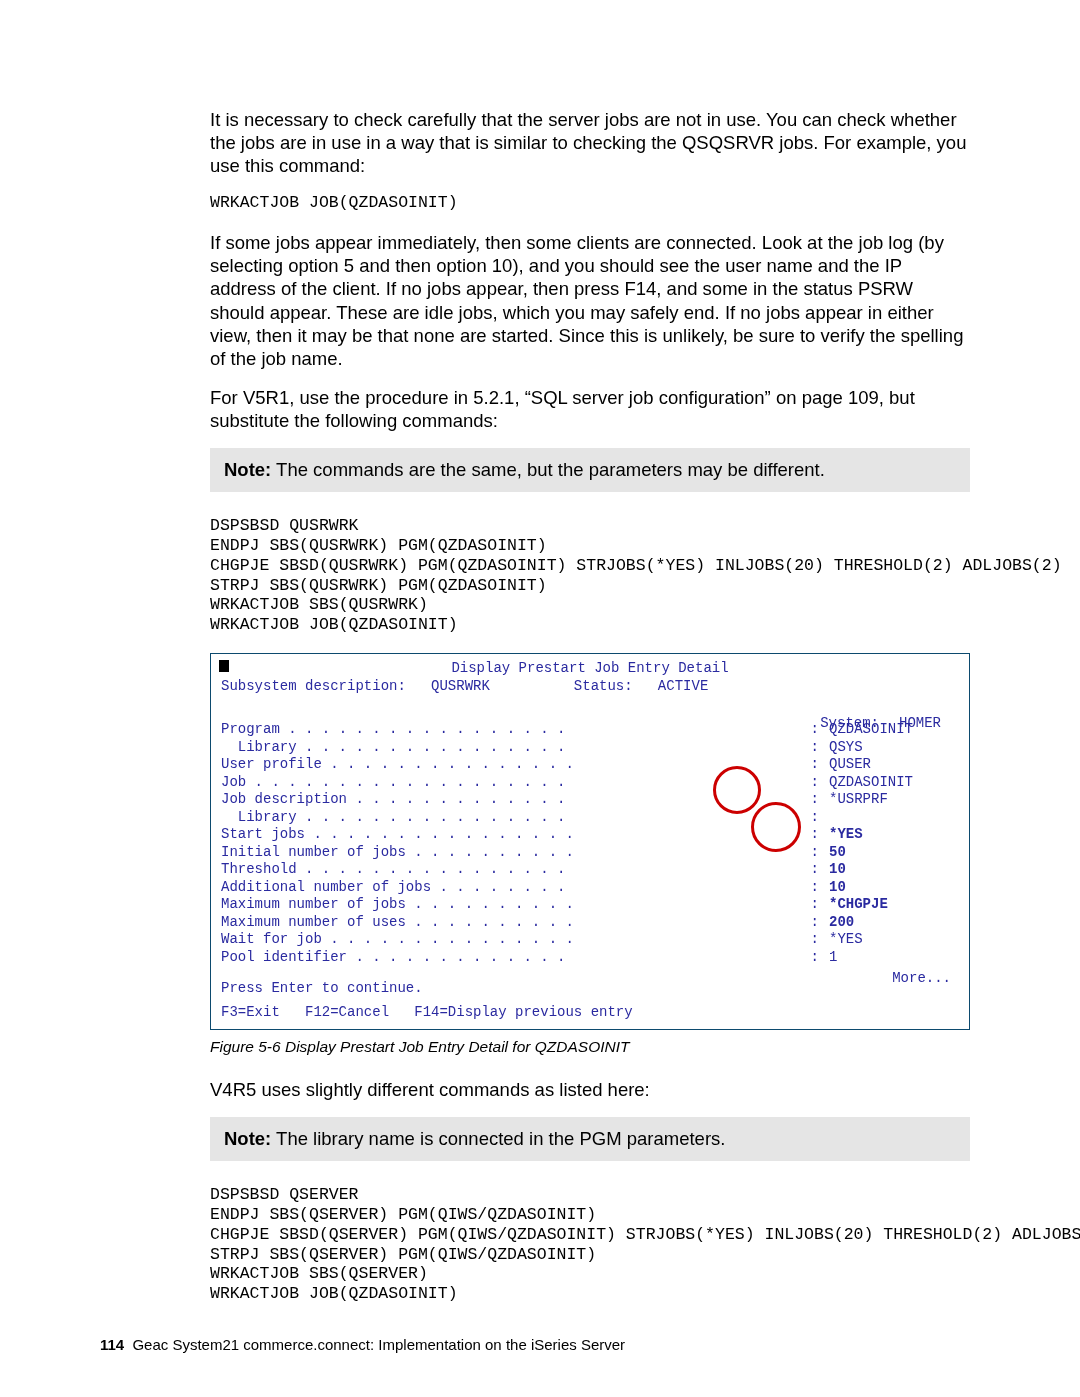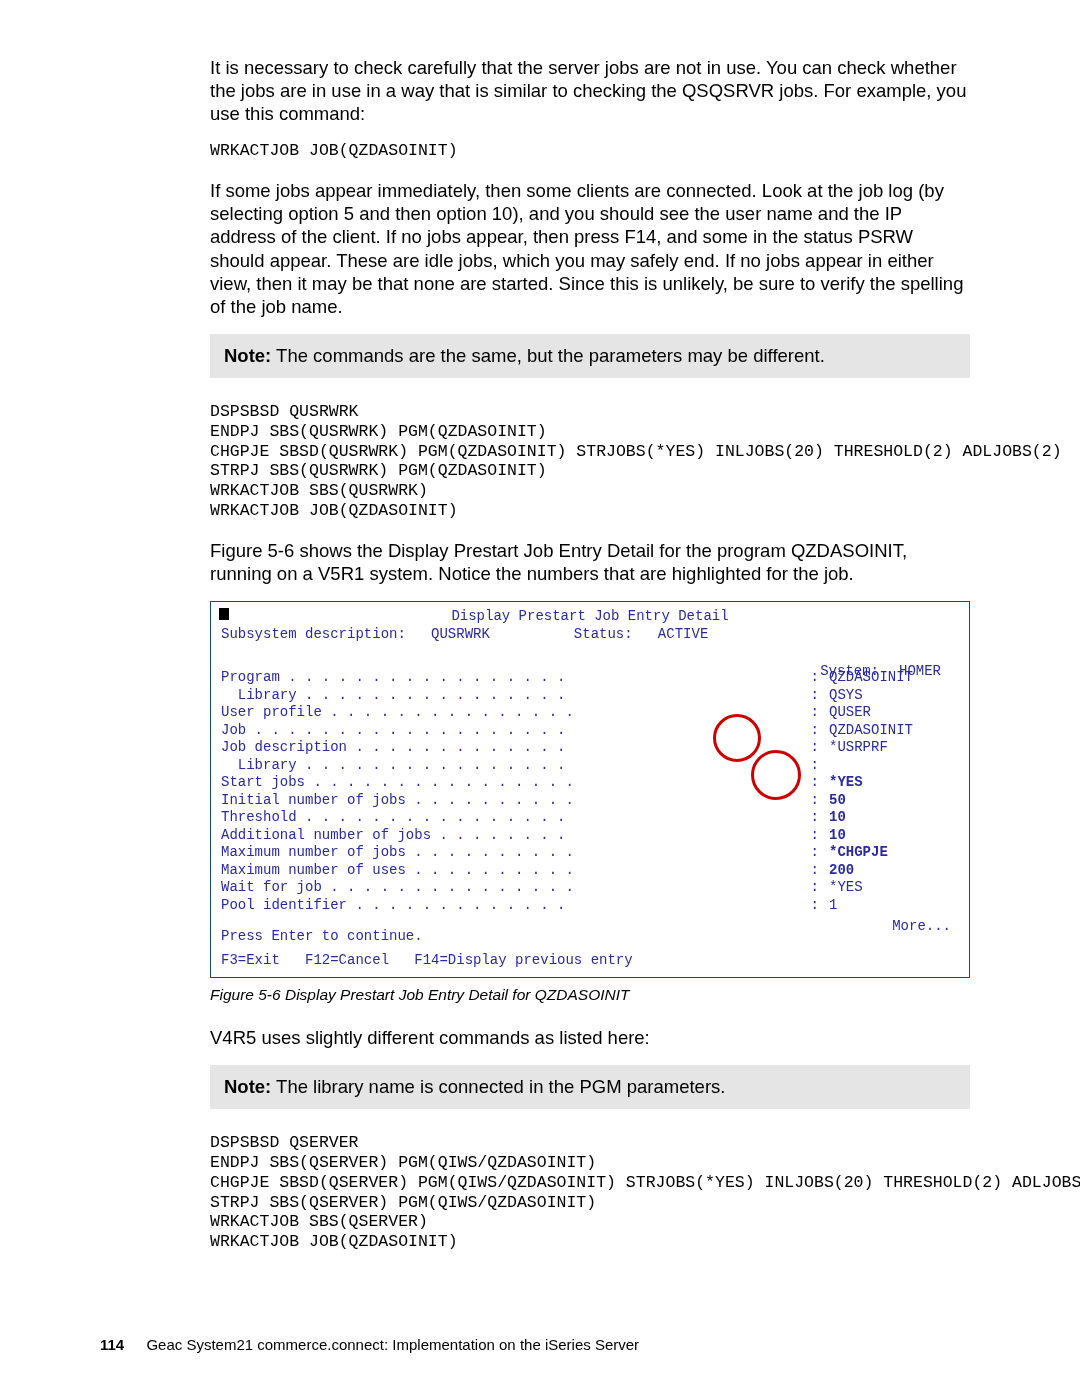--- a/index.html
+++ b/index.html
@@ -10,21 +10,21 @@
     background: #fff;
     font-family: Arial, Helvetica, sans-serif;
     color: #000;
     position: relative;
   }
   .page {
     position: relative;
     width: 1080px;
     height: 1397px;
     box-sizing: border-box;
-    padding: 56px 110px 0 210px;
+    padding: 108px 110px 0 210px;
     border-radius: 27px;
   }
   .body-text {
     font-size: 18.5px;
     line-height: 1.25;
     margin: 0 0 16px 0;
   }
   .code {
     font-family: "Courier New", Courier, monospace;
     font-size: 16.5px;
@@ -78,46 +78,46 @@
     font-style: italic;
     font-size: 15.5px;
     margin: 6px 0 22px 0;
   }
   .footer {
     position: absolute;
     left: 100px;
     bottom: 44px;
     font-size: 15px;
   }
-  .footer .pg { font-weight: bold; margin-right: 18px; }
+  .footer .pg { font-weight: bold; margin-right: 4px; }
 </style>
 </head>
 <body>
 
 <div class="page">
 
   <p class="body-text">It is necessary to check carefully that the server jobs are not in use. You can check whether the jobs are in use in a way that is similar to checking the QSQSRVR jobs. For example, you use this command:</p>
 
   <div class="code">WRKACTJOB JOB(QZDASOINIT)</div>
 
   <p class="body-text">If some jobs appear immediately, then some clients are connected. Look at the job log (by selecting option 5 and then option 10), and you should see the user name and the IP address of the client. If no jobs appear, then press F14, and some in the status PSRW should appear. These are idle jobs, which you may safely end. If no jobs appear in either view, then it may be that none are started. Since this is unlikely, be sure to verify the spelling of the job name.</p>
 
+  <p class="body-text">For V5R1, use the procedure in 5.2.1, “SQL server job configuration” on page 109, but substitute the following commands:</p>
 
   <div class="note-box">
     <span class="bold">Note:</span><span> The commands are the same, but the parameters may be different.</span>
   </div>
 
   <div class="code code-block">DSPSBSD QUSRWRK
 ENDPJ SBS(QUSRWRK) PGM(QZDASOINIT)
 CHGPJE SBSD(QUSRWRK) PGM(QZDASOINIT) STRJOBS(*YES) INLJOBS(20) THRESHOLD(2) ADLJOBS(2)
 STRPJ SBS(QUSRWRK) PGM(QZDASOINIT)
 WRKACTJOB SBS(QUSRWRK)
 WRKACTJOB JOB(QZDASOINIT)</div>
 
-  <p class="body-text">Figure 5-6 shows the Display Prestart Job Entry Detail for the program QZDASOINIT, running on a V5R1 system. Notice the numbers that are highlighted for the job.</p>
 
   <div class="terminal" id="terminal">
     <div class="black-sq"></div>
     <div class="row title-row">Display Prestart Job Entry Detail</div>
     <div class="row">Subsystem description:   QUSRWRK          Status:   ACTIVE</div>
     <div class="row" style="height:16px;">
       <span class="system-label">System:</span>
       <span class="system-val">HOMER</span>
     </div>
     <div class="row" style="height:10px;"></div>

